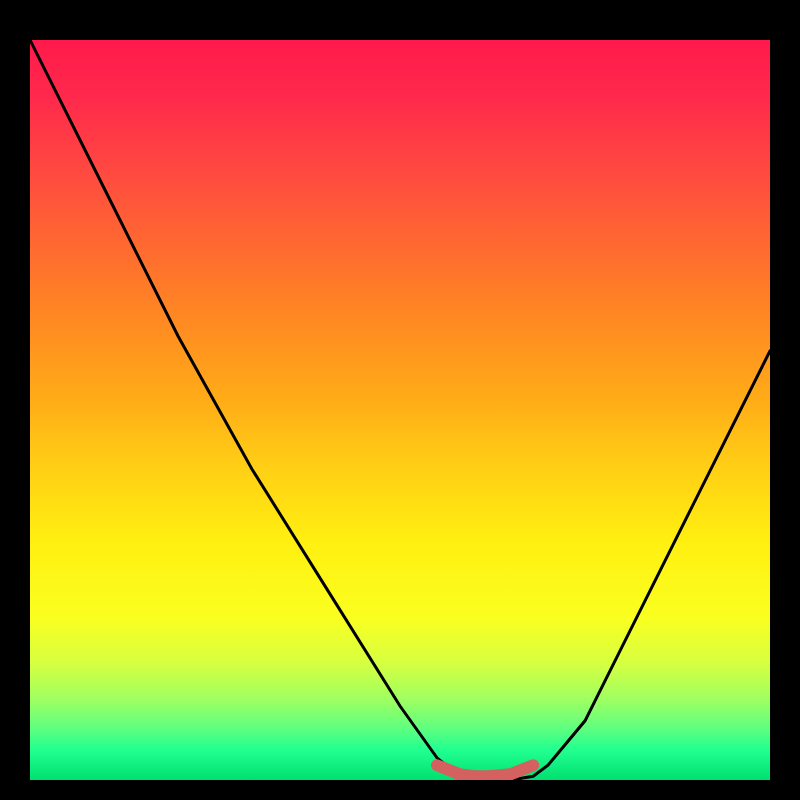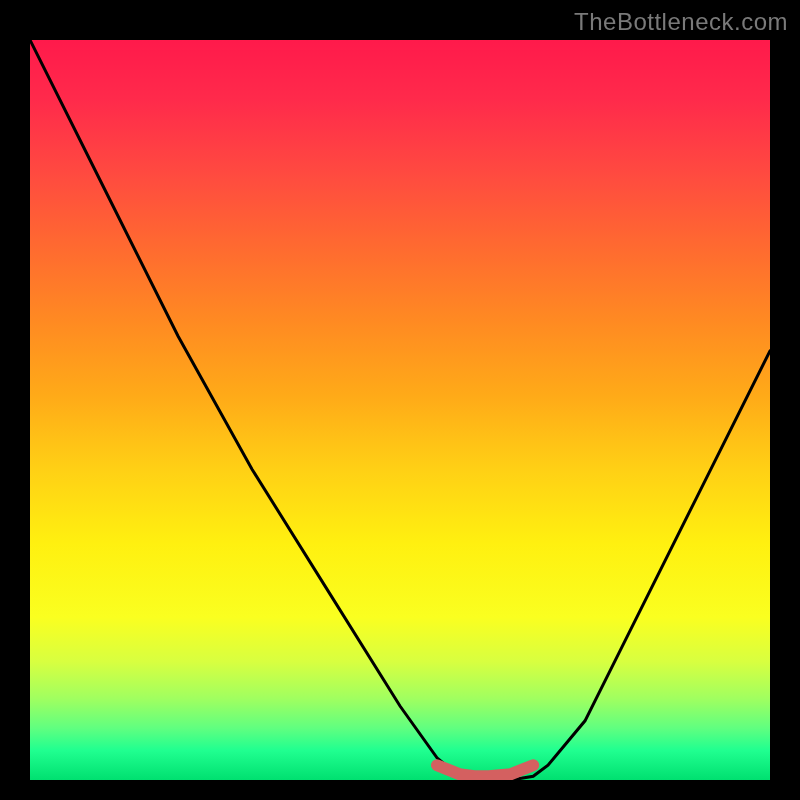--- a/index.html
+++ b/index.html
@@ -55,21 +55,20 @@
     position: absolute;
     top: 0;
     left: 0;
   }
 </style>
 </head>
 <body>
 
 <div class="frame">
 
-  <div class="watermark">TheBottleneck.com</div>
 
   <div class="plot">
     <svg id="chart-svg" width="740" height="740" viewBox="0 0 740 740">
       <path id="main-curve" fill="none" stroke="#000" stroke-width="3" stroke-linecap="round" d="M0.0 0.0 L74.0 148.0 L148.0 296.0 L222.0 429.2 L296.0 547.6 L370.0 666.0 L407.0 717.8 L429.2 736.3 L444.0 740.0 L458.8 740.0 L481.0 740.0 L503.2 736.3 L518.0 725.2 L555.0 680.8 L592.0 606.8 L666.0 458.8 L740.0 310.8"></path>
       <path id="highlight-curve" fill="none" stroke="#d46060" stroke-width="12" stroke-linecap="round" d="M407.0 725.2 L429.2 734.1 L444.0 736.3 L458.8 736.3 L481.0 734.1 L503.2 725.2"></path>
     </svg>
   </div>
 
 </div>
 

